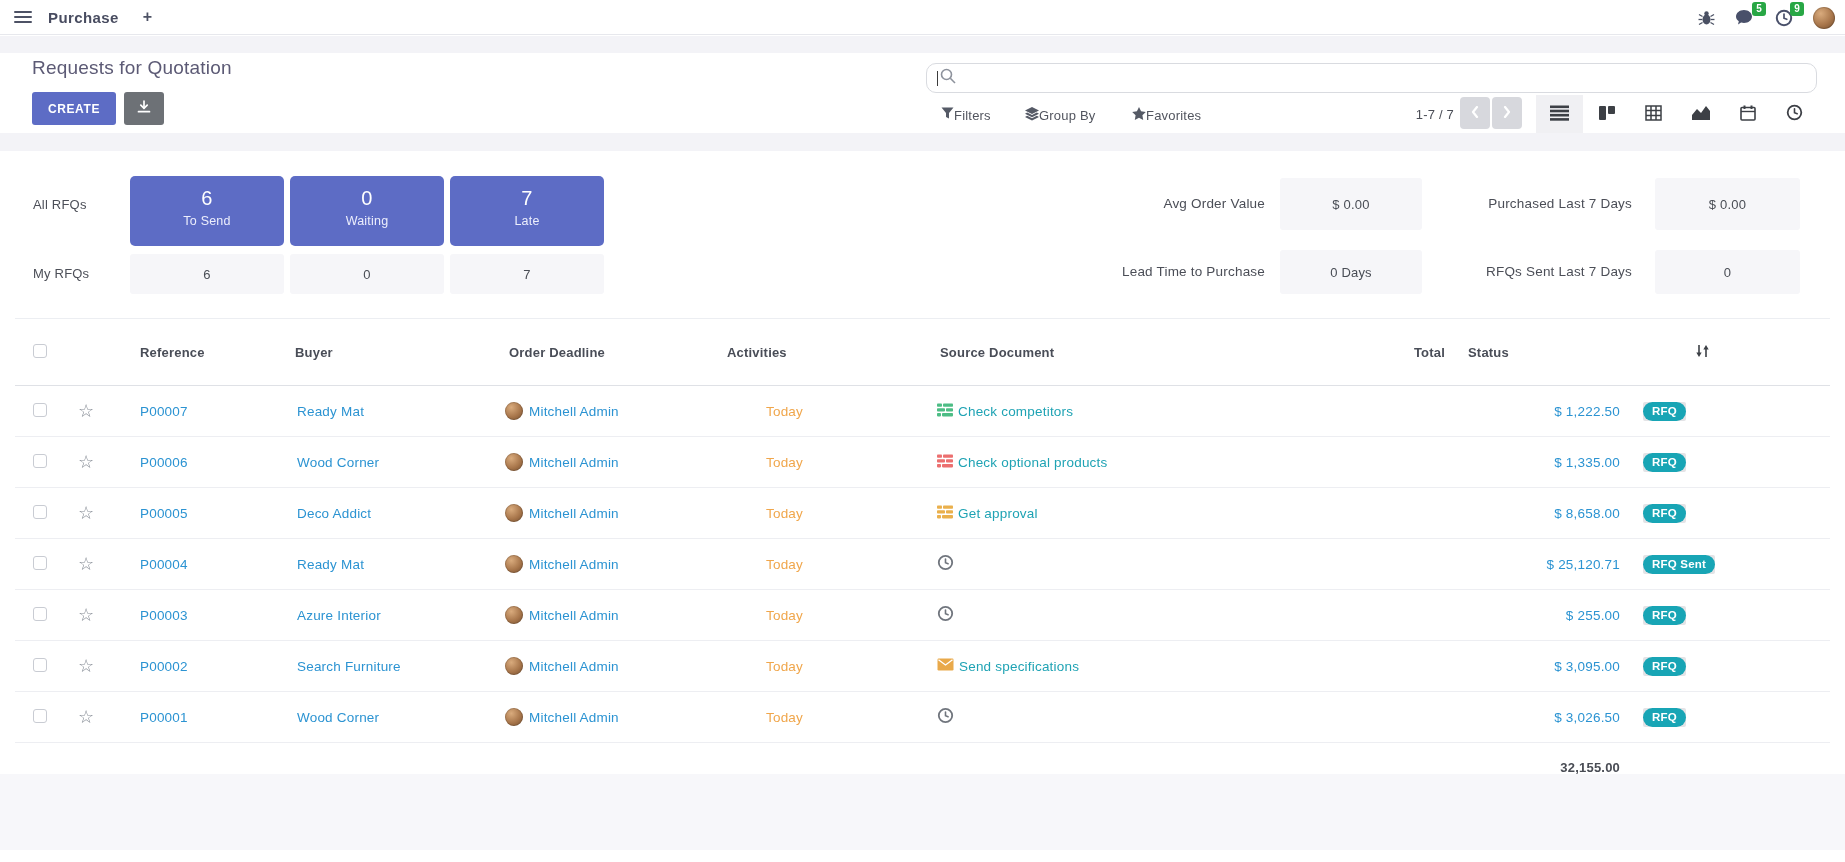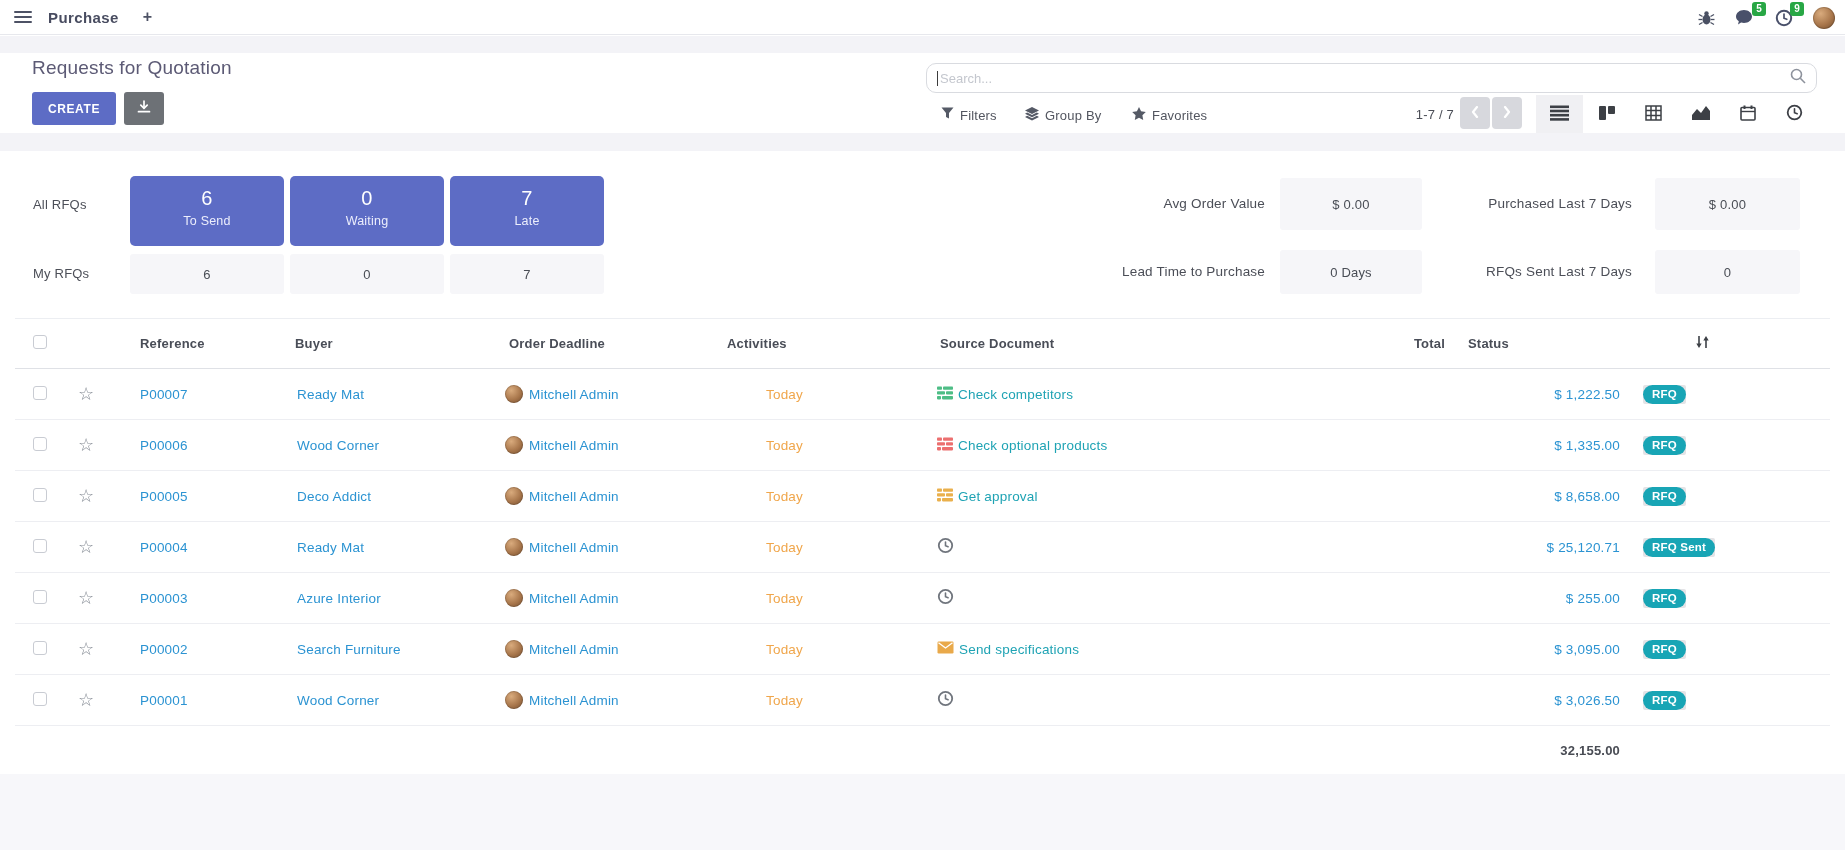--- a/index.html
+++ b/index.html
@@ -40,21 +40,21 @@
                 font-family:"Liberation Sans",sans-serif; cursor:pointer; }
   .btn-export { left:124px; top:92px; width:40px; height:33px; background:#6d7176; border:none;
                 border-radius:3px; display:flex; align-items:center; justify-content:center; cursor:pointer; }
   .searchbox { left:926px; top:63px; width:891px; height:30px; border:1px solid #d9dbe0;
                border-radius:10px; background:#fff; display:flex; align-items:center; padding:0 10px; }
   .searchbox input { flex:1; border:none; outline:none; font-size:13px; color:#333;
                      font-family:"Liberation Sans",sans-serif; background:transparent; }
   .searchbox input::placeholder { color:#c4c7ce; }
   .search-caret { width:1px; height:15px; background:#3c3c3c; margin-right:2px; }
 
-  .filter-item { position:absolute; top:104px; height:22px; display:flex; align-items:center; gap:6px;
+  .filter-item { position:absolute; top:104px; height:22px; display:flex; align-items:center; 
                  font-size:13px; color:#52555f; cursor:pointer; }
   .f-filters   { left:941px; }
   .f-groupby   { left:1025px; }
   .f-favorites { left:1132px; }
 
   .pager-text { left:1404px; top:107px; width:50px; text-align:right; font-size:13px; color:#4b4e57; }
   .pager-btn { top:97px; width:30px; height:32px; background:#d7d8dd; border:none; border-radius:4px;
                display:flex; align-items:center; justify-content:center; cursor:pointer; }
   .pager-prev { left:1460px; } .pager-next { left:1492px; }
 
@@ -82,21 +82,21 @@
   .kpi-v1 { left:1655px; top:178px; width:145px; height:52px; }
   .kpi-l2 { left:1045px; width:220px; top:264px; }
   .kpi-v2 { left:1280px; top:250px; width:142px; height:44px; }
   .kpi-l3 { left:1430px; width:202px; top:264px; }
   .kpi-v3 { left:1655px; top:250px; width:145px; height:44px; }
 
   
   .table-area { left:15px; top:318px; width:1815px; }
   .tr { display:grid; grid-template-columns:55px 45px 170px 210px 225px 210px 325px 200px 175px 145px 55px;
         align-items:center; }
-  .thead { height:51px; border-top:1px solid #eceef2; border-bottom:1px solid #dfe1e6;
+  .thead { height:68px; border-top:1px solid #eceef2; border-bottom:1px solid #dfe1e6;
            font-size:13px; font-weight:700; color:#494d57; }
   .trow { height:51px; border-bottom:1px solid #edeef2; font-size:13.5px; cursor:pointer; }
   .tfoot { height:48px; font-size:13px; }
   .c-check { padding-left:18px; }
   .cb { width:14px; height:14px; border:1px solid #c9ccd3; border-radius:3px; background:#fff; display:inline-block; cursor:pointer; }
   .c-star { text-align:left; padding-left:8px; }
   .star { font-size:18px; color:#878d96; cursor:pointer; }
   .c-ref { padding-left:25px; }
   .c-vendor { padding-left:12px; }
   .h-vendor { display:flex; align-items:center; border-right:1px solid #d6d8dd; height:100%; }
@@ -177,21 +177,20 @@
     <svg width="14" height="14" viewBox="0 0 14 14" fill="none" stroke="#fff" stroke-width="1.7" stroke-linecap="round">
         <line x1="7" y1="1" x2="7" y2="8"></line>
         <path d="M3.8 5.2 7 8.4l3.2-3.2"></path>
         <path d="M1.5 11.7h11"></path>
       </svg>
   </span>
 </button>
 
 <div class="abs searchbox">
   <span class="search-caret"></span>
-  <input type="text" placeholder="Search..." style="">
   <span>
     <svg width="16" height="16" viewBox="0 0 16 16" fill="none" stroke="#8d929c" stroke-width="1.6">
         <circle cx="6.5" cy="6.5" r="5"></circle>
         <line x1="10.3" y1="10.3" x2="15" y2="15"></line>
       </svg>
   </span>
 </div>
 
 <div class="filter-item f-filters">
   <span>

